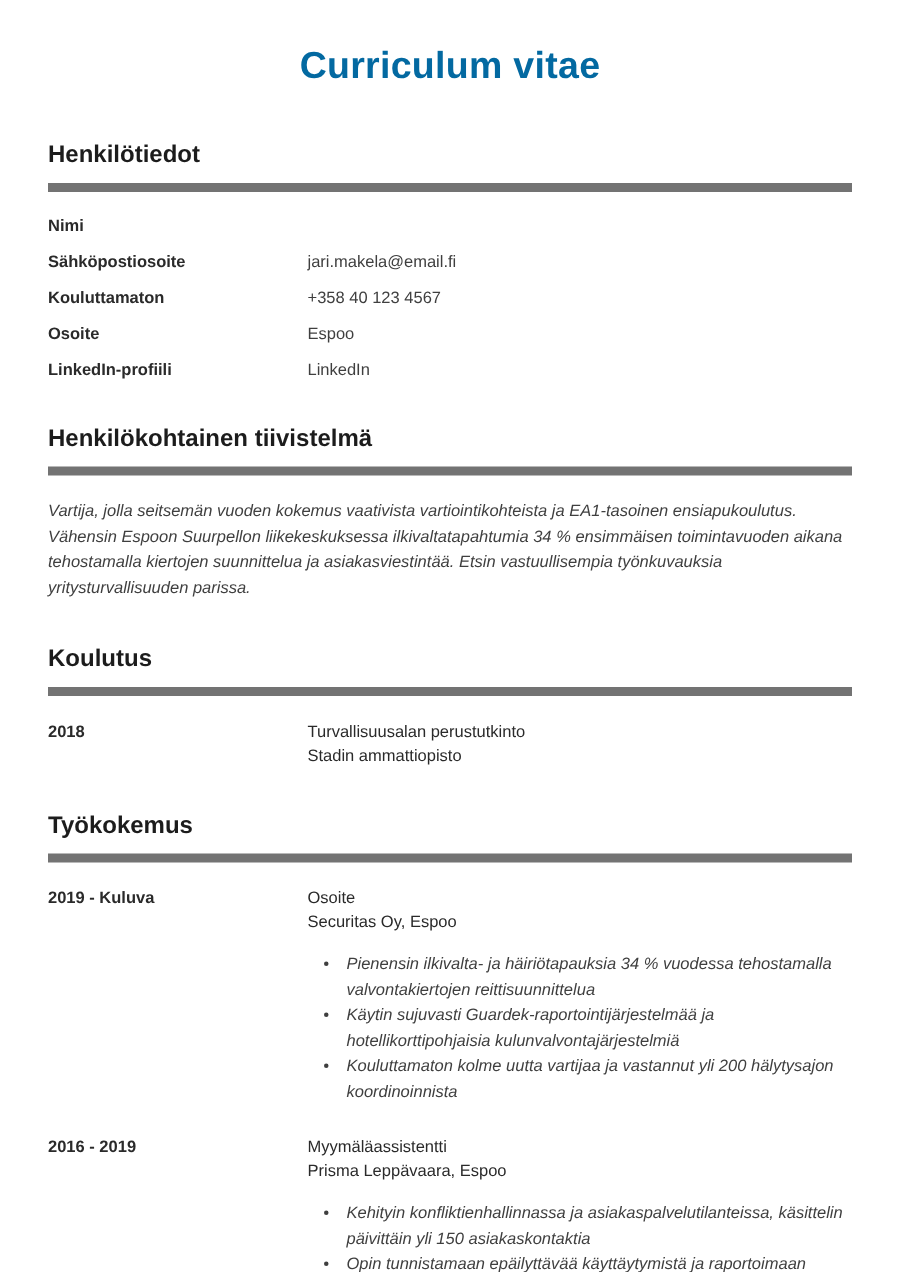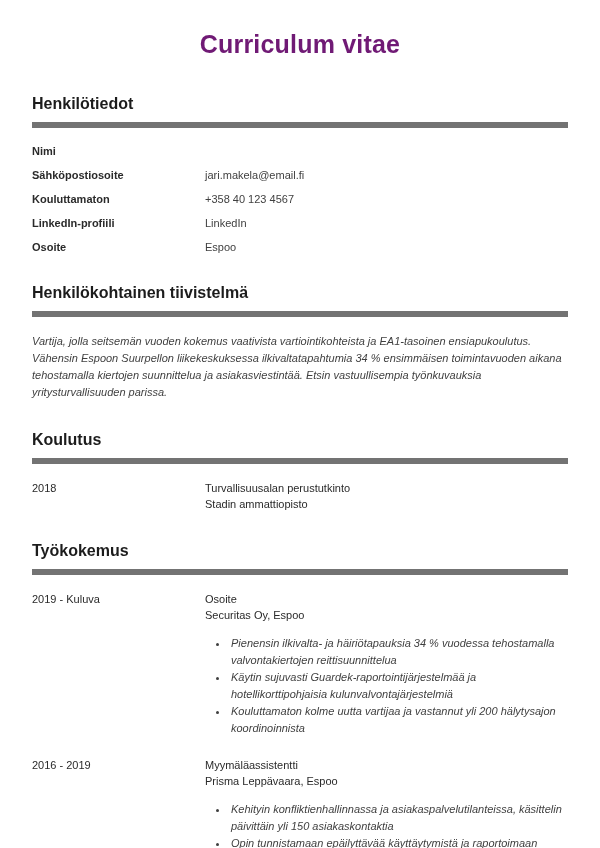--- a/index.html
+++ b/index.html
@@ -9,21 +9,21 @@
     font-family: "Liberation Sans", "DejaVu Sans", sans-serif;
     color: #3f3f3f;
     overflow: hidden;
   }
   .page { padding: 30px 32px 0 32px; width: 600px; }
 
   .cv-title {
     text-align: center;
     font-size: 25px;
     font-weight: bold;
-    color: #701a75;
+    color: #0369a1;
     letter-spacing: 0.2px;
   }
 
   .section { margin-top: 30px; }
   .section:first-of-type { margin-top: 36px; }
   .section-heading {
     font-size: 16px;
     font-weight: bold;
     color: #1c1c1c;
     padding-bottom: 9px;
@@ -48,21 +48,21 @@
     font-style: italic;
   }
 
   .entry {
     display: grid;
     grid-template-columns: 173px 1fr;
     font-size: 11px;
     margin-bottom: 20px;
   }
   .entry-period {
-    font-weight: normal;
+    font-weight: bold;
     color: #2a2a2a;
     line-height: 16px;
   }
   .entry-main { line-height: 16px; }
   .entry-title, .entry-sub {
     font-weight: normal;
     color: #2a2a2a;
   }
   .bullet-list {
     margin: 12px 0 0 0;
@@ -91,26 +91,26 @@
     </div>
     <div class="info-row">
       <div class="info-label">Sähköpostiosoite</div>
       <div class="info-value">jari.makela@email.fi</div>
     </div>
     <div class="info-row">
       <div class="info-label">Kouluttamaton</div>
       <div class="info-value">+358 40 123 4567</div>
     </div>
     <div class="info-row">
+      <div class="info-label">Osoite</div>
+      <div class="info-value">Espoo</div>
+    </div>
+    <div class="info-row">
       <div class="info-label">LinkedIn-profiili</div>
       <div class="info-value">LinkedIn</div>
-    </div>
-    <div class="info-row">
-      <div class="info-label">Osoite</div>
-      <div class="info-value">Espoo</div>
     </div>
   </div>
 
   <div class="section">
     <h2 class="section-heading">Henkilökohtainen tiivistelmä</h2>
     <p class="summary-text">Vartija, jolla seitsemän vuoden kokemus vaativista vartiointikohteista ja EA1-tasoinen ensiapukoulutus. Vähensin Espoon Suurpellon liikekeskuksessa ilkivaltatapahtumia 34 % ensimmäisen toimintavuoden aikana tehostamalla kiertojen suunnittelua ja asiakasviestintää. Etsin vastuullisempia työnkuvauksia yritysturvallisuuden parissa.</p>
   </div>
 
   <div class="section">
     <h2 class="section-heading">Koulutus</h2>

